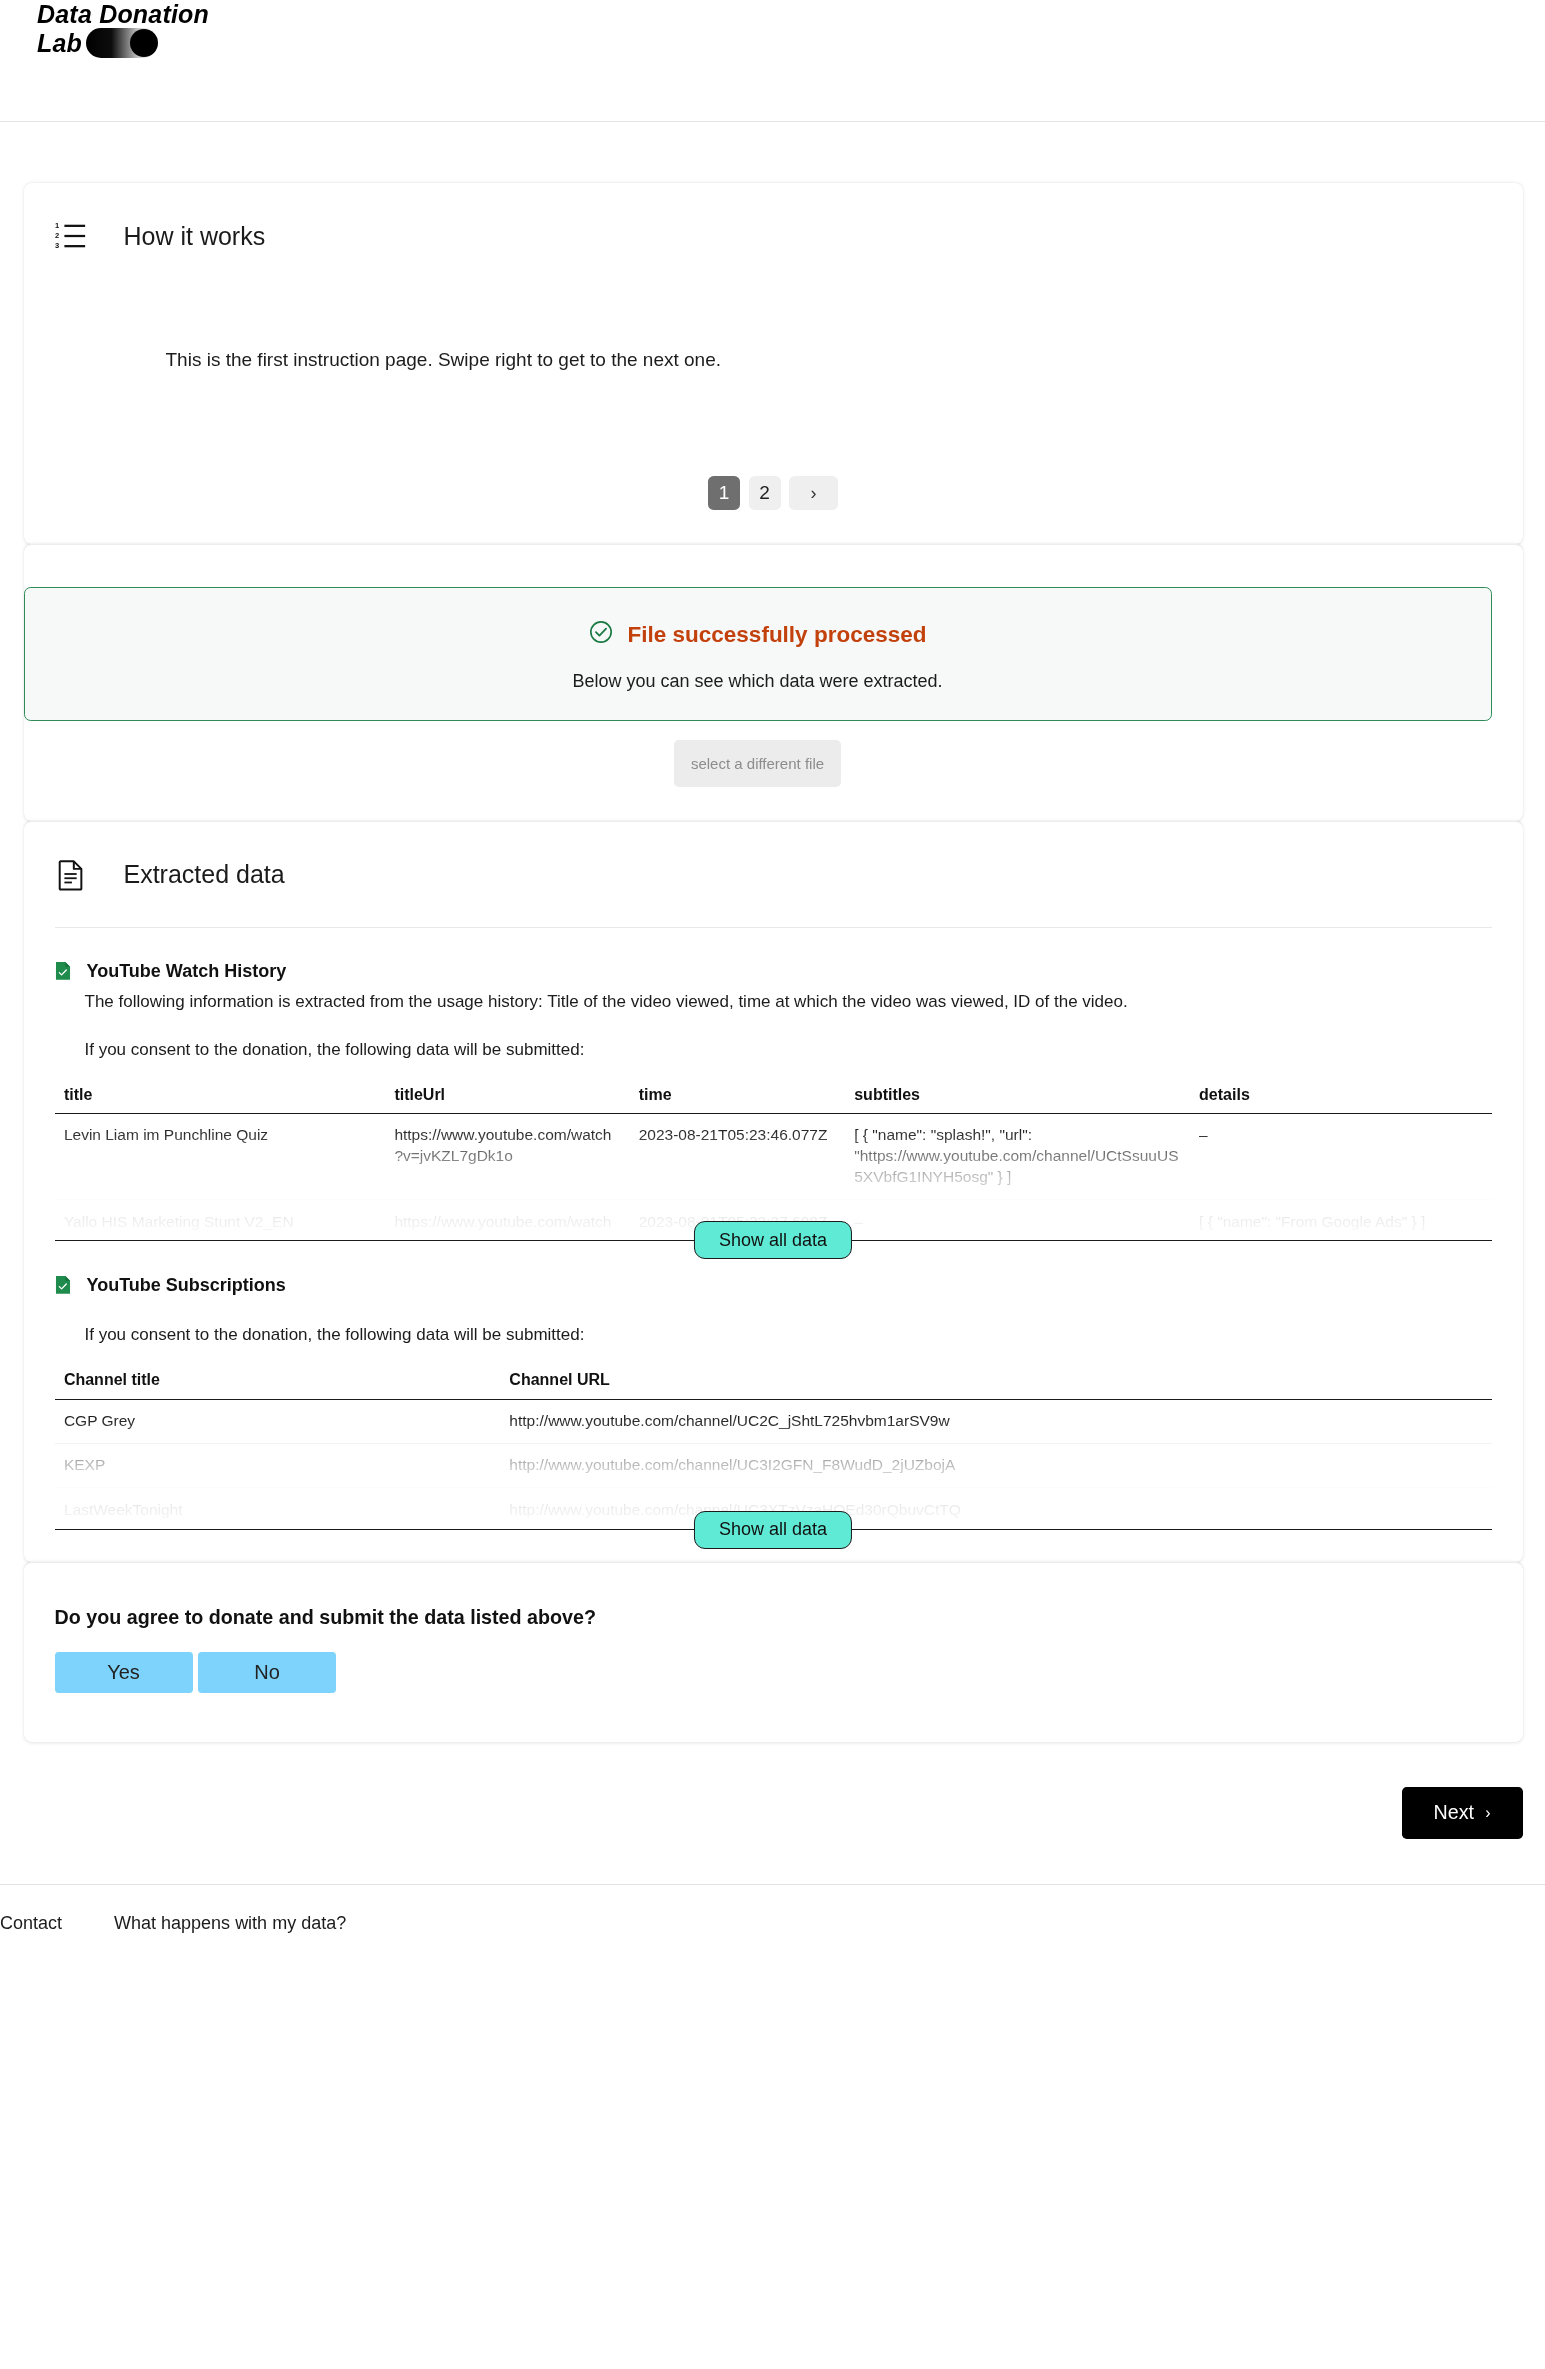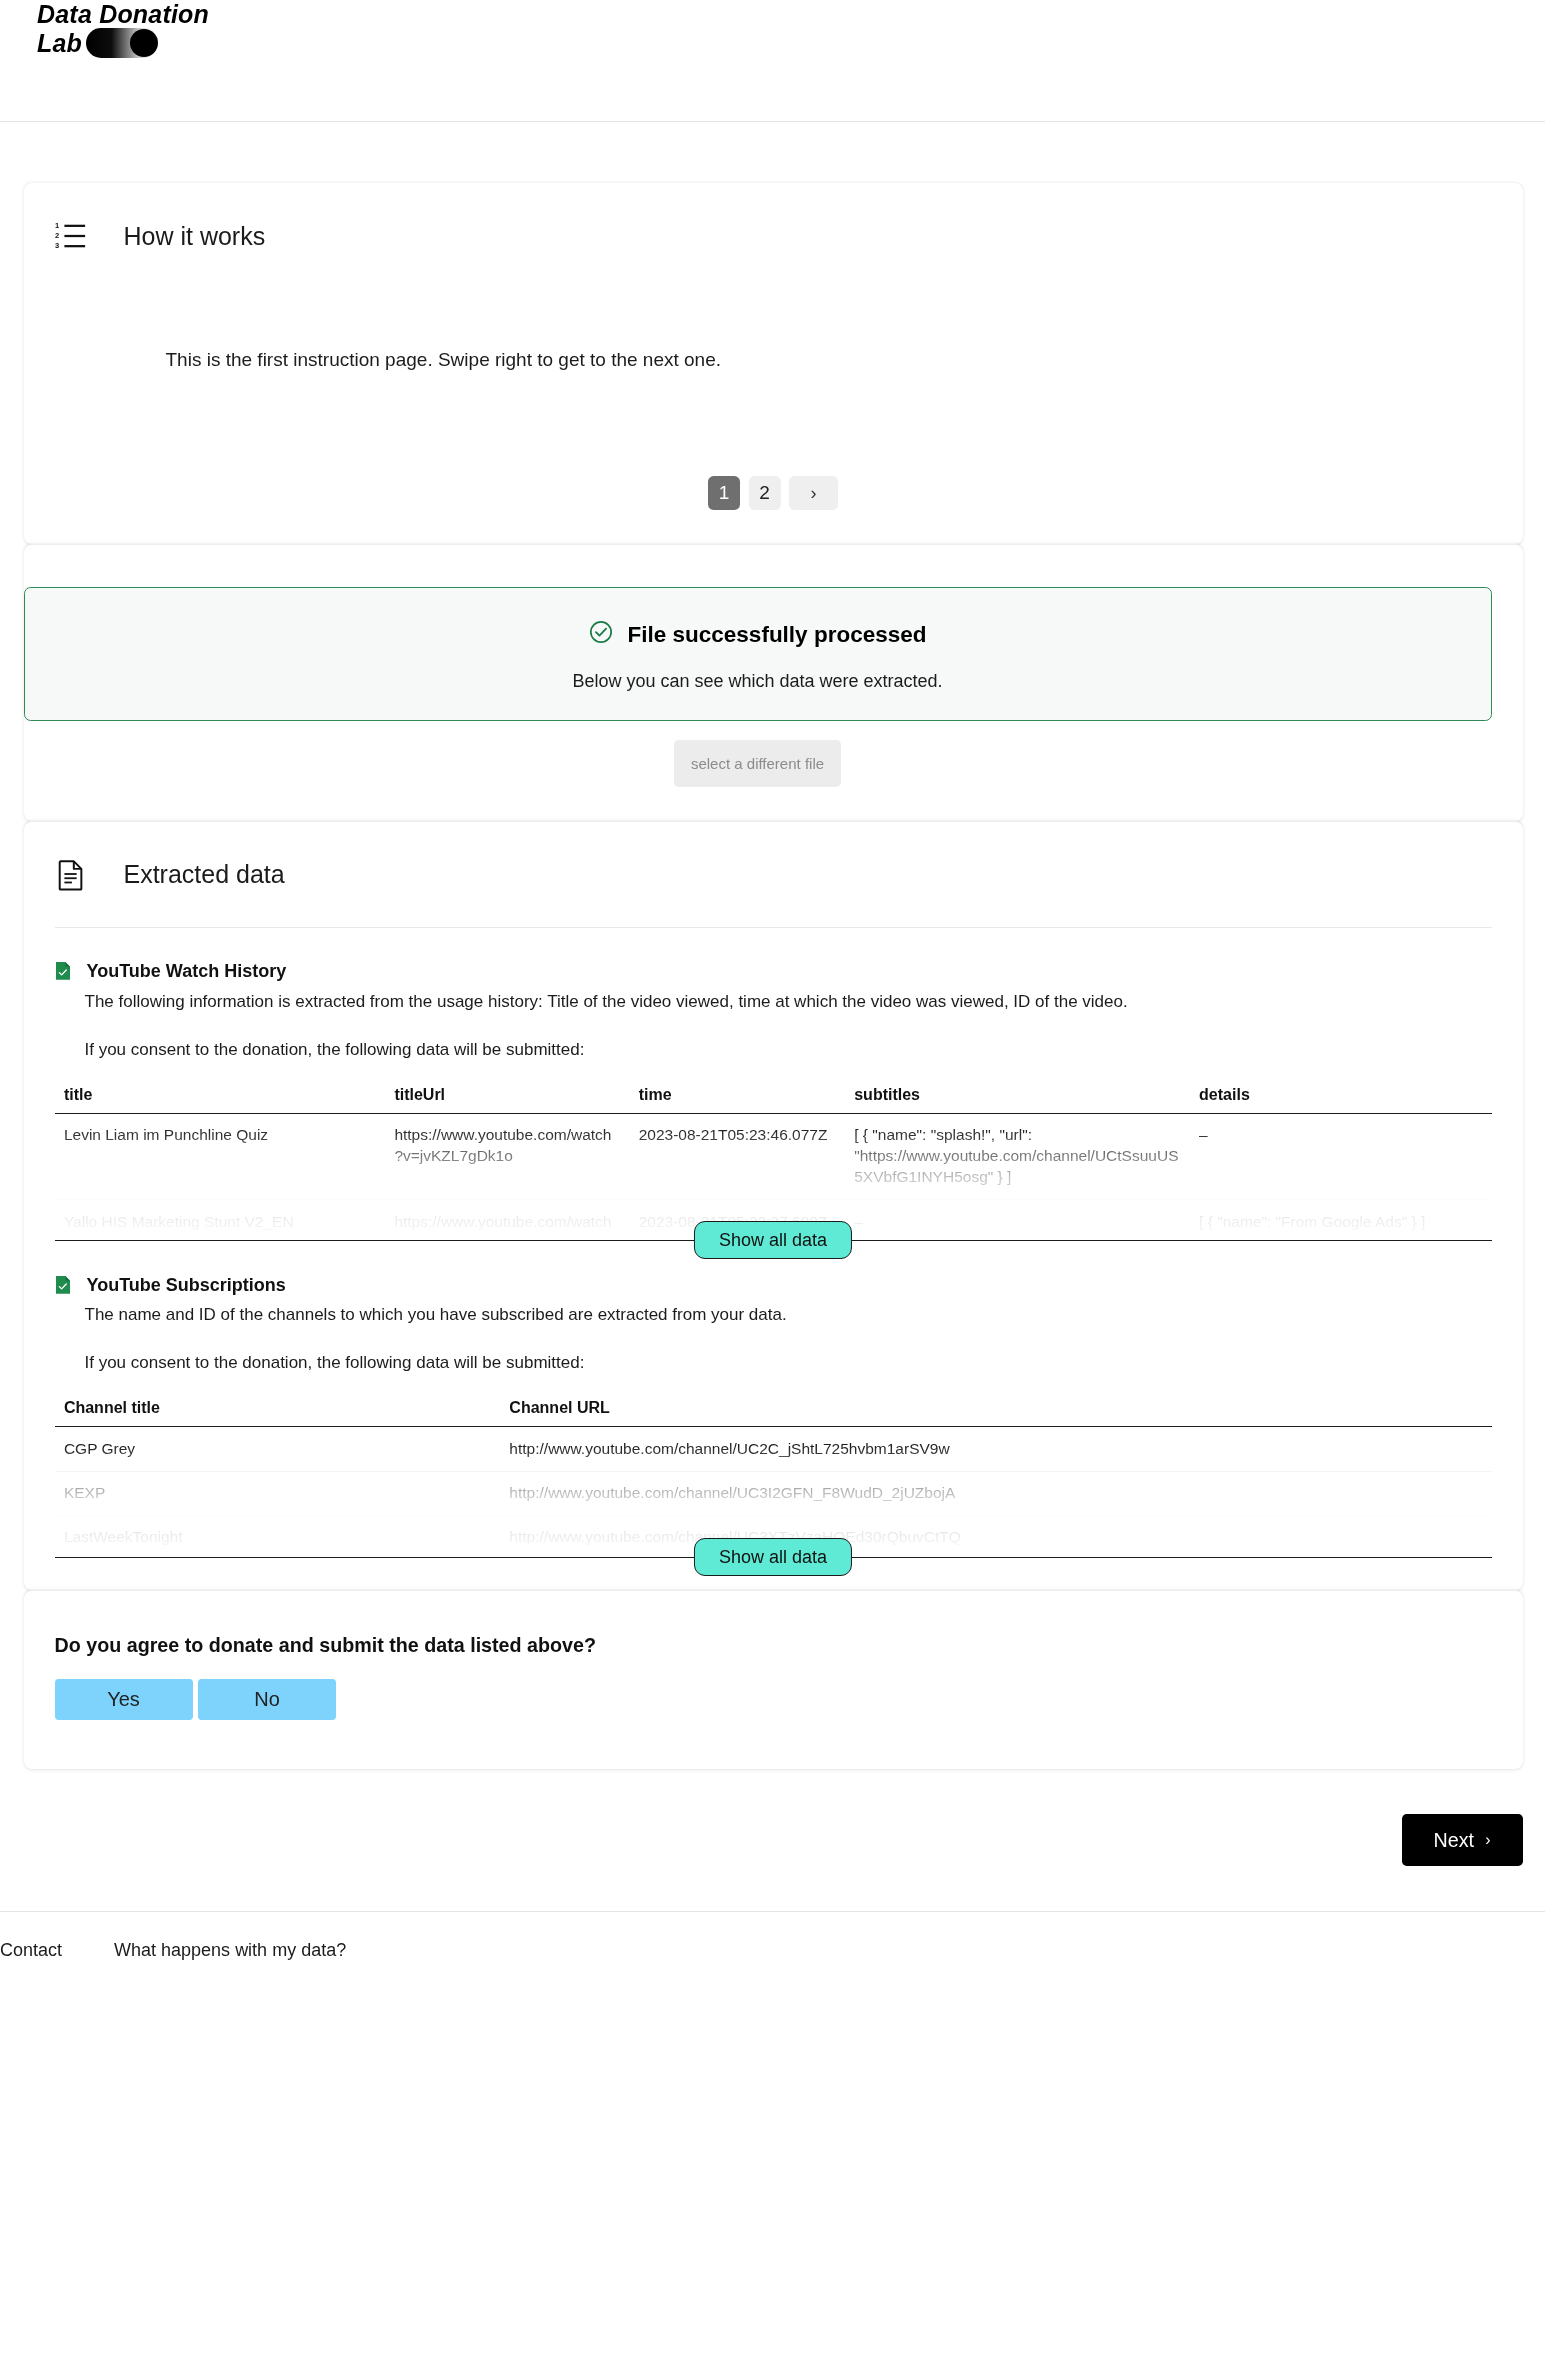--- a/index.html
+++ b/index.html
@@ -99,21 +99,21 @@
   .sf-right { flex: 1; padding-right: 31px; }
   .success-box {
     border: 0.9px solid #2e8b57;
     background: #f7f9f9;
     border-radius: 6.6px;
     padding: 32px 19px 28px 19px;
     text-align: center;
   }
   .success-title {
     display: flex; align-items: center; justify-content: center; gap: 15px;
-    font-size: 22.5px; font-weight: bold; color: #000000;
+    font-size: 22.5px; font-weight: bold; color: #c2410c;
   }
   .success-sub { margin-top: 20.6px; font-size: 18px; color: #1c1c1c; }
   .diff-file-wrap { text-align: center; margin-top: 19px; }
   .diff-file-btn {
     background: #ececec; color: #8c8c8c; border: none;
     font-size: 15px; padding: 15px 17px; border-radius: 4.7px;
     font-family: inherit; cursor: pointer;
   }
 
   
@@ -322,21 +322,20 @@
       <div class="block-head">
         <span>
           <svg width="16" height="19.7" viewBox="0 0 17 21">
             <path d="M1 1 h10 l5 5 v14 h-15 z" fill="#1f8b4c"></path>
             <path d="M11 1 v5 h5" fill="#15703c"></path>
             <path d="M4.6 12.4 L7 14.8 L12 9.6" fill="none" stroke="#ffffff" stroke-width="1.4" stroke-linecap="round" stroke-linejoin="round"></path>
           </svg>
         </span>
         <span class="block-title">YouTube Subscriptions</span>
       </div>
-      <p class="block-desc">The name and ID of the channels to which you have subscribed are extracted from your data.</p>
       <p class="block-consent">If you consent to the donation, the following data will be submitted:</p>
 
       <div class="fade-wrap sub-fade">
         <table class="dt sub-table">
           <thead>
             <tr>
               <th>Channel title</th>
               <th>Channel URL</th>
             </tr>
           </thead>

